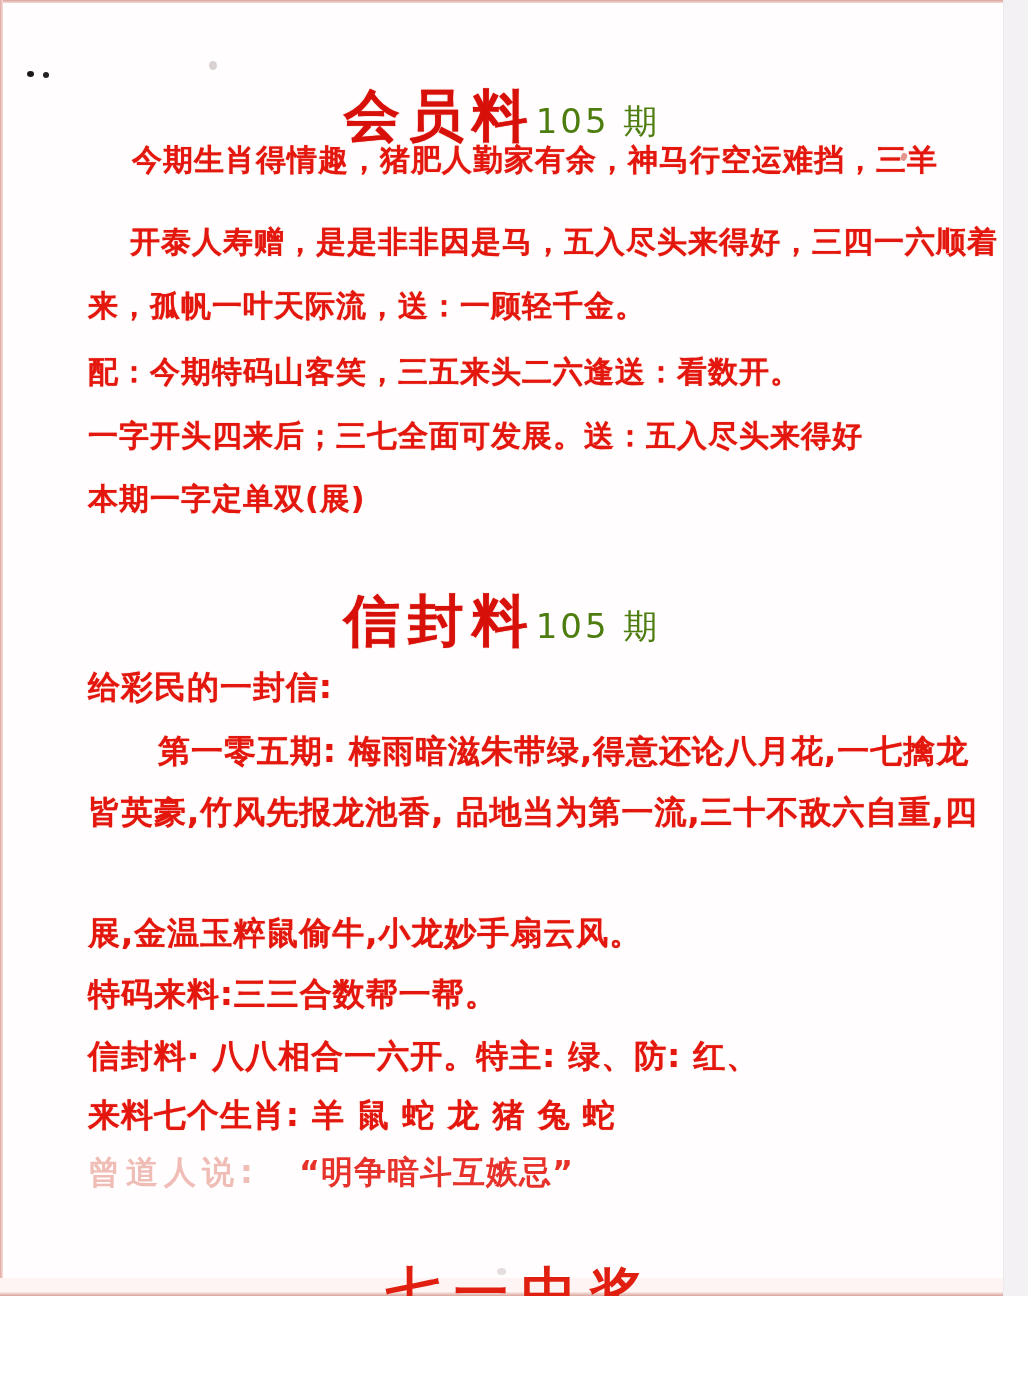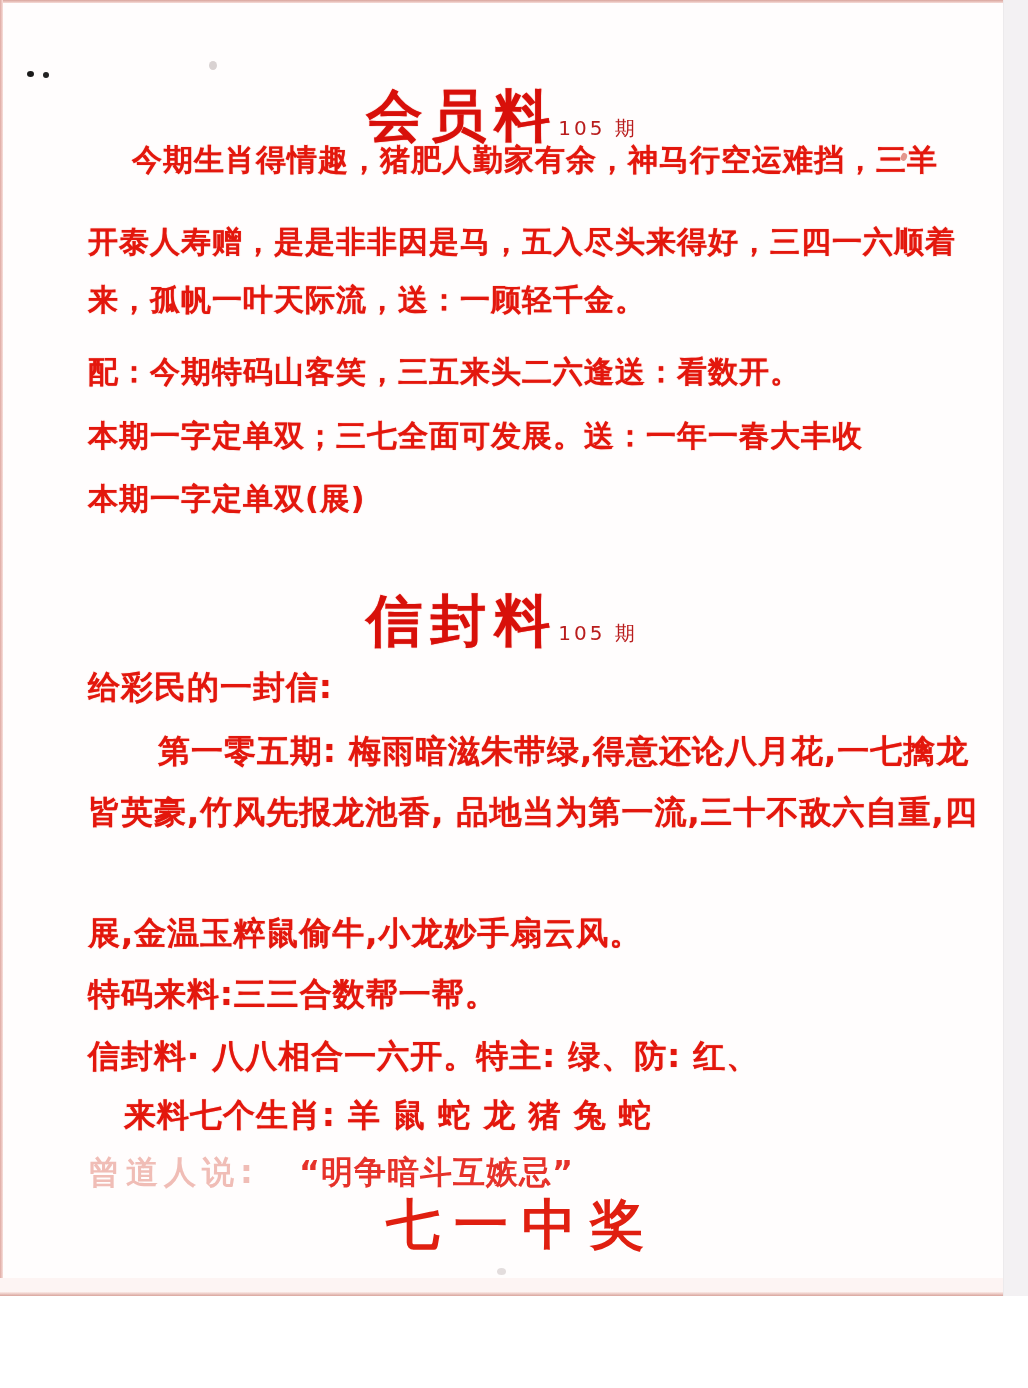--- a/index.html
+++ b/index.html
@@ -60,23 +60,23 @@
   }
   .title-row .main-title {
     font-size: 56px;
     font-weight: bold;
     color: #d8100a;
     letter-spacing: 8px;
     line-height: 1;
     text-shadow: 0 0 1px #e8463d;
   }
   .title-row .issue {
-    font-size: 20px;
+    font-size: 34px;
     font-weight: normal;
-    color: #b91c1c;
+    color: #4d7c0f;
     padding-bottom: 6px;
     letter-spacing: 3px;
     line-height: 1;
   }
   
   .line {
     position: absolute;
     left: 88px;
     color: #e3170d;
     font-weight: bold;
@@ -111,36 +111,36 @@
     font-size: 54px;
     font-weight: 600;
     color: #e01f10;
     letter-spacing: 14px;
     line-height: 1;
   }
 
   
   #member-title   { top: 88px; }
   #m-line-0 { top: 145px; }
-  #m-line-1 { top: 227px; }
-  #m-line-2 { top: 285px; }
+  #m-line-1 { top: 227px; margin-left: 42px; }
+  #m-line-2 { top: 291px; }
   #m-line-3 { top: 357px; }
   #m-line-4 { top: 421px; }
   #m-line-5 { top: 484px; }
   #envelope-title { top: 593px; }
   #e-line-0 { top: 671px; }
   #e-line-1 { top: 735px; }
   #e-line-2 { top: 796px; }
   #e-line-3 { top: 857px; }
   #e-line-4 { top: 917px; }
   #e-line-5 { top: 978px; }
   #e-line-6 { top: 1040px; }
-  #e-line-7 { top: 1099px; margin-left: 36px; }
+  #e-line-7 { top: 1099px; }
   #e-line-8 { top: 1156px; }
-  #footer-title   { top: 1198px; margin-left: 40px; }
+  #footer-title   { top: 1266px; margin-left: 40px; }
 </style>
 </head>
 <body>
 
 <div class="page">
 
   <div class="edge-top"></div>
   <div class="edge-left"></div>
   <div class="edge-bottom-haze"></div>
   <div class="edge-bottom"></div>
@@ -153,21 +153,21 @@
   <div class="speck s5"></div>
 
   <div class="title-row" id="member-title">
     <span class="main-title">会员料</span>
     <span class="issue">105 期</span>
   </div>
   <div class="line member indent-1" id="m-line-0">今期生肖得情趣，猪肥人勤家有余，神马行空运难挡，三羊</div>
   <div class="line member" id="m-line-1">开泰人寿赠，是是非非因是马，五入尽头来得好，三四一六顺着</div>
   <div class="line member" id="m-line-2">来，孤帆一叶天际流，送：一顾轻千金。</div>
   <div class="line member" id="m-line-3">配：今期特码山客笑，三五来头二六逢送：看数开。</div>
-  <div class="line member" id="m-line-4">本期一字定单双；三七全面可发展。送：一年一春大丰收</div>
+  <div class="line member" id="m-line-4">一字开头四来后；三七全面可发展。送：五入尽头来得好</div>
   <div class="line member" id="m-line-5">本期一字定单双(展)</div>
 
   <div class="title-row" id="envelope-title">
     <span class="main-title">信封料</span>
     <span class="issue">105 期</span>
   </div>
   <div class="line envelope" id="e-line-0">给彩民的一封信:</div>
   <div class="line envelope indent-2" id="e-line-1">第一零五期: 梅雨暗滋朱带绿,得意还论八月花,一七擒龙</div>
   <div class="line envelope" id="e-line-2">皆英豪,竹风先报龙池香, 品地当为第一流,三十不敌六自重,四</div>
   <div class="line envelope" id="e-line-4">展,金温玉粹鼠偷牛,小龙妙手扇云风。</div>

